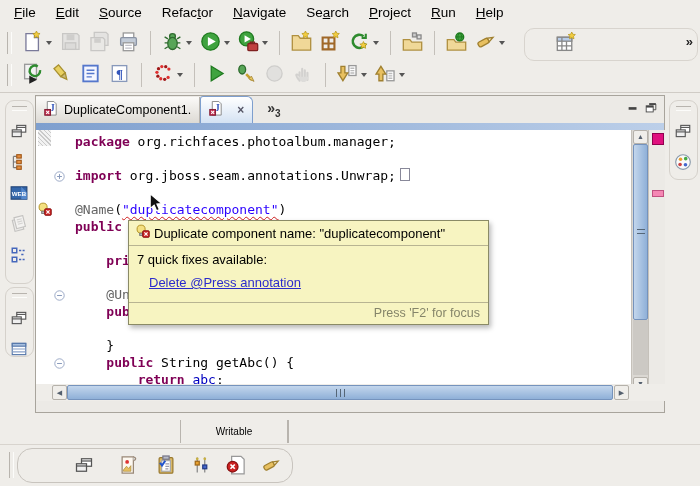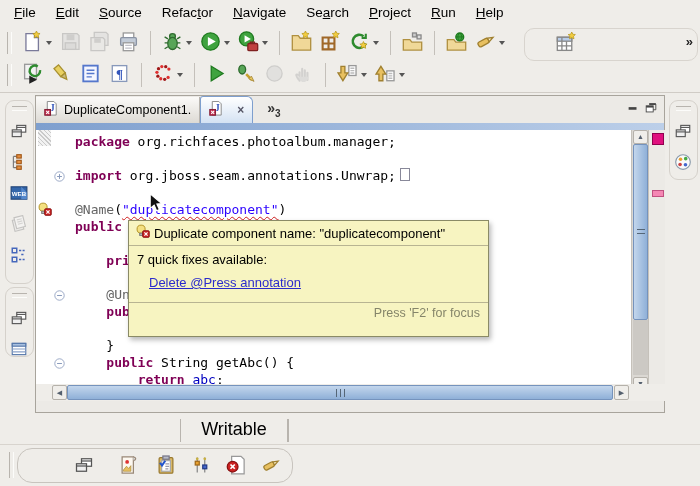--- a/index.html
+++ b/index.html
@@ -73,23 +73,23 @@
   #hthumb .grip{position:absolute;left:50%;top:3px;width:7px;height:8px;border-left:1px solid #567;border-right:1px solid #567;margin-left:-4px;}
   #hthumb .grip:before{content:"";position:absolute;left:3px;top:0;width:1px;height:8px;background:#567;}
   #bottomband{height:6px;background:linear-gradient(to right,#8fafd6,#c2d4ea);}
   
   #tooltip{position:absolute;left:128px;top:220px;width:359px;background:var(--tipbg);border:1px solid #84846011;border:1px solid #8a8a66;box-shadow:2px 3px 5px rgba(0,0,0,.28);font-size:13px;z-index:10;}
   #tooltip-header{display:flex;align-items:center;padding:3px 6px;border-bottom:1px solid #b8b492;}
   #tooltip-header svg{width:15px;height:15px;margin-right:4px;flex:none;}
   #tooltip-body{padding:6px 8px 8px 8px;}
   #tooltip-sub{margin-bottom:8px;}
   .fixlink{display:block;margin:4px 0 4px 12px;color:var(--link);text-decoration:underline;cursor:pointer;}
-  #tooltip-footer{border-top:1px solid #b8b492;padding:3px 8px 16px 8px;text-align:right;color:#85856a;font-size:12.5px;}
-  
-  #statusbar{position:absolute;left:0;top:417px;width:700px;height:27px;display:flex;font-size:18px;}
+  #tooltip-footer{border-top:1px solid #b8b492;padding:3px 8px 4px 8px;text-align:right;color:#85856a;font-size:12.5px;}
+  
+  #statusbar{position:absolute;left:0;top:417px;width:700px;height:27px;display:flex;align-items:center;font-size:10px;}
   .stsep{width:1px;height:23px;background:#b8b4ae;margin-top:2px;}
   .stcell{text-align:center;padding-top:2px;}
   
   #bottombar{position:absolute;left:0;top:444px;width:700px;height:42px;border-top:1px solid #d8d4ce;}
   #bb-handle{position:absolute;left:9px;top:7px;width:3px;height:26px;border-left:1px solid #b8b4ae;border-right:1px solid #fcfcfa;}
   #bb-panel{position:absolute;left:17px;top:3px;width:274px;height:33px;border:1px solid #c8c4be;border-radius:15px;}
   #bb-panel .bbtn{position:absolute;top:6px;width:20px;height:20px;}
   #bb-panel .bbtn svg{width:20px;height:20px;}
   
   #cursor{position:absolute;left:149px;top:193px;z-index:20;}

